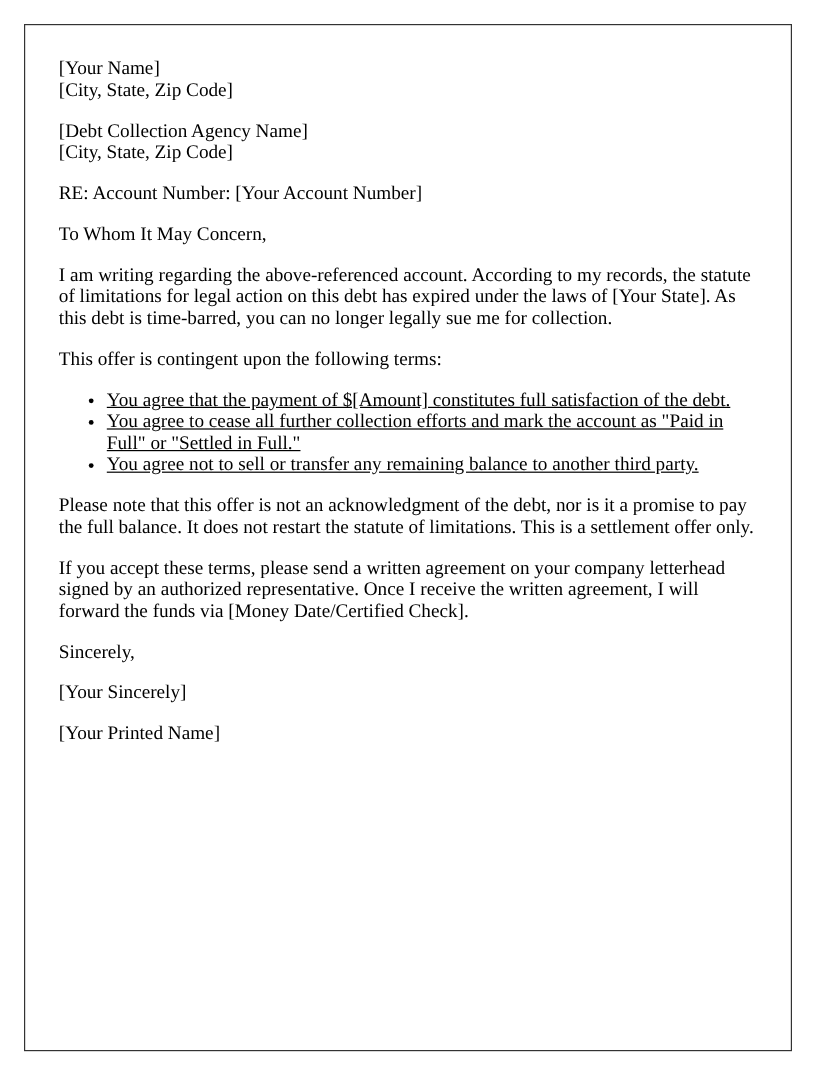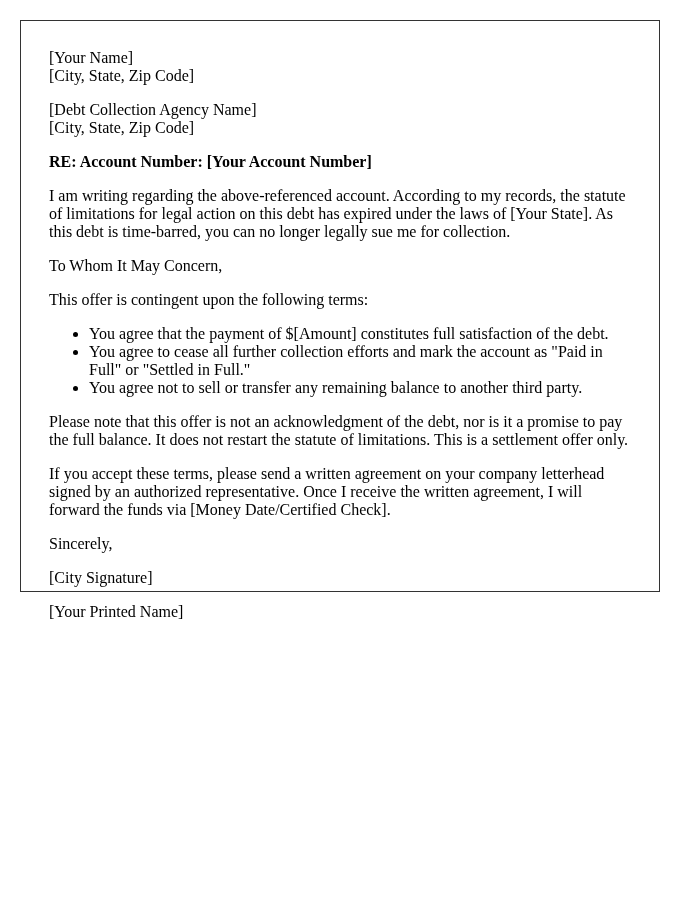--- a/index.html
+++ b/index.html
@@ -13,33 +13,34 @@
       position: relative;
       font-family: "Liberation Serif", serif;
       font-size: 16px;
       color: #000000;
     }
     .letter {
       position: absolute;
       left: 20px;
       top: 20px;
       width: 640px;
-      height: 572px;
+      height: 856px;
       border: 1px solid #333333;
       box-sizing: border-box;
       padding: 28px 28px 0 28px;
       line-height: 18px;
     }
     .block { margin: 0 0 16px 0; }
     .line { display: block; }
     p { margin: 0 0 16px 0; }
-    .re { font-weight: bold; }
+    .re { font-weight: normal; }
     ul {
       margin: 0 0 16px 0;
       padding-left: 40px;
+      text-decoration: underline;
     }
     ul li { margin: 0; }
   </style>
 </head>
 <body>
 
 <div class="letter">
 
   <div class="block">
     <span class="line">[Your Name]</span>
@@ -47,31 +48,31 @@
   </div>
 
 
   <div class="block">
     <span class="line">[Debt Collection Agency Name]</span>
     <span class="line">[City, State, Zip Code]</span>
   </div>
 
   <p class="re">RE: Account Number: [Your Account Number]</p>
 
+  <p>To Whom It May Concern,</p>
+
   <p>I am writing regarding the above-referenced account. According to my records, the statute of limitations for legal action on this debt has expired under the laws of [Your State]. As this debt is time-barred, you can no longer legally sue me for collection.</p>
-
-  <p>To Whom It May Concern,</p>
   <p>This offer is contingent upon the following terms:</p>
 
   <ul>
     <li>You agree that the payment of $[Amount] constitutes full satisfaction of the debt.</li>
     <li>You agree to cease all further collection efforts and mark the account as "Paid in Full" or "Settled in Full."</li>
     <li>You agree not to sell or transfer any remaining balance to another third party.</li>
   </ul>
 
   <p>Please note that this offer is not an acknowledgment of the debt, nor is it a promise to pay the full balance. It does not restart the statute of limitations. This is a settlement offer only.</p>
   <p>If you accept these terms, please send a written agreement on your company letterhead signed by an authorized representative. Once I receive the written agreement, I will forward the funds via [Money Date/Certified Check].</p>
 
   <p>Sincerely,</p>
-  <p>[City Signature]</p>
+  <p>[Your Sincerely]</p>
   <p>[Your Printed Name]</p>
 
 </div>
 
 </body></html>

